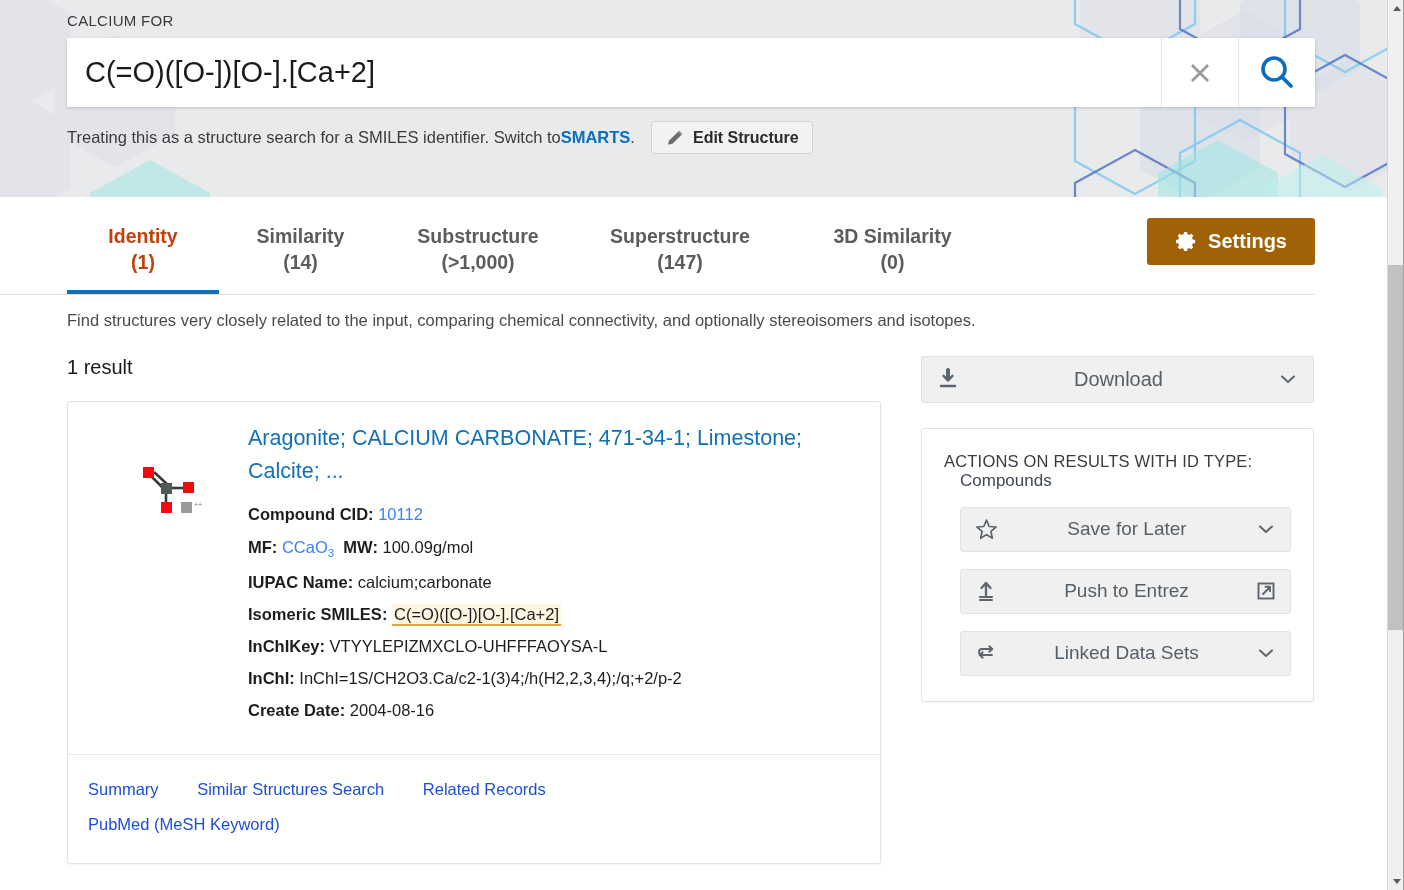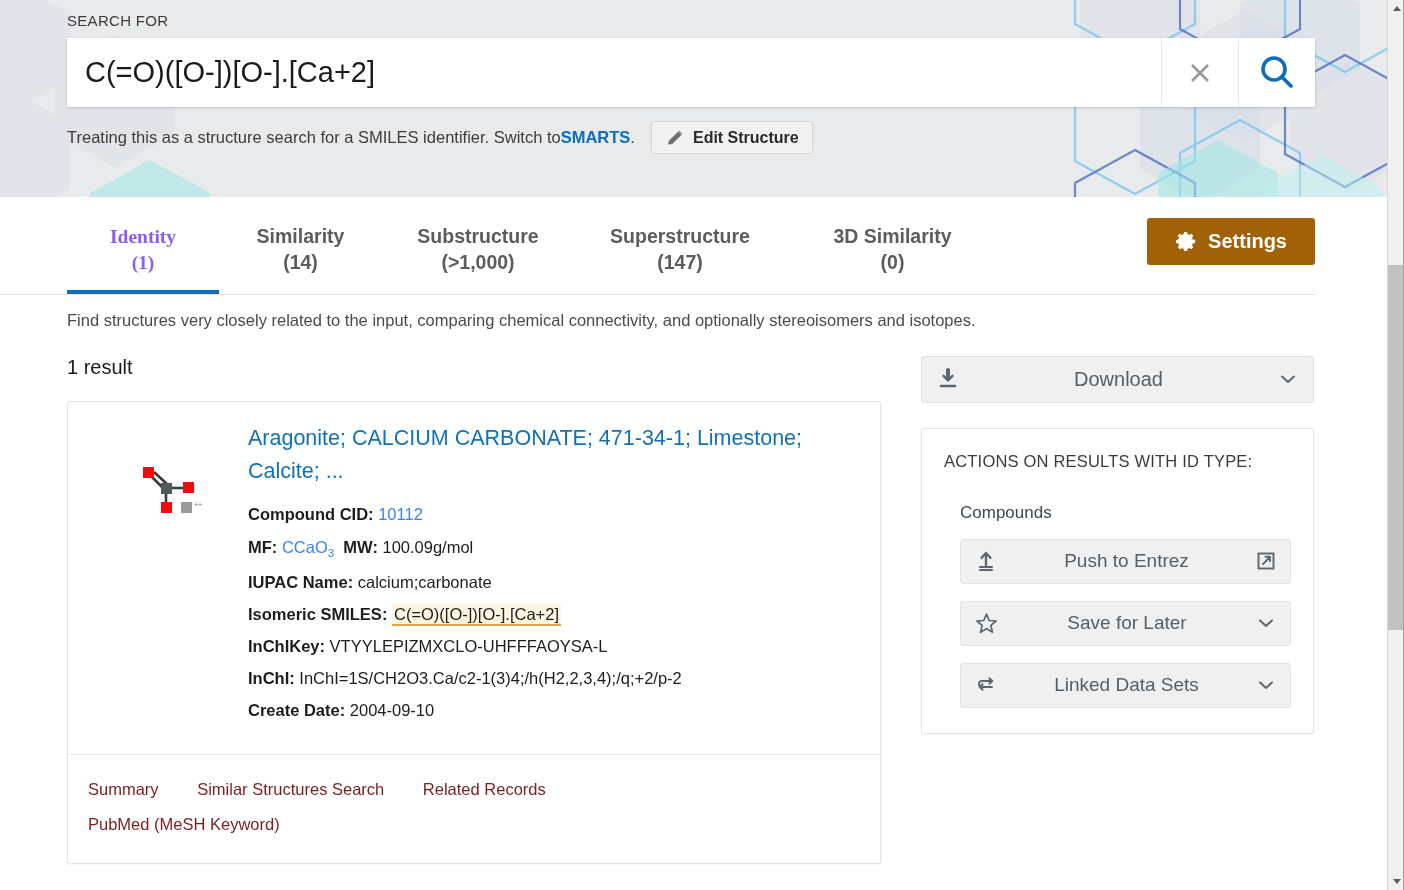--- a/index.html
+++ b/index.html
@@ -148,21 +148,21 @@
     text-align: center;
     font-size: 19.5px;
     font-weight: bold;
     color: #5c5c5c;
     line-height: 1.33;
     cursor: pointer;
     border-bottom: 4px solid transparent;
     position: relative;
   }
   .tab .cnt { display: block; }
-  .tab.active { color: #8b5cf6; border-bottom-color: #1070b8; font-family: Liberation Serif, serif; }
+  .tab.active { color: #c2410c; border-bottom-color: #1070b8; }
   .tab:nth-child(2) { width: 163px; }
   .tab:nth-child(3) { width: 192px; }
   .tab:nth-child(4) { width: 212px; }
   .tab:nth-child(5) { width: 213px; }
   .settings-btn {
     position: absolute;
     right: 0; top: 21px;
     display: inline-flex; align-items: center; gap: 10px;
     height: 47px;
     padding: 0 28px;
@@ -242,21 +242,21 @@
     padding: 1px 2px 1px 2px;
     color: #1d1d1d;
   }
   sub { font-size: 70%; }
   .card-links {
     padding: 17px 20px 22px 20px;
     font-size: 16.5px;
     line-height: 2.1;
   }
   .card-links a {
-    color: #7f1d1d;
+    color: #1d4ed8;
     text-decoration: none;
     margin-right: 34px;
     cursor: pointer;
   }
 
   
   .download-btn {
     display: flex; align-items: center;
     width: 100%;
     height: 47px;
@@ -276,21 +276,21 @@
     border: 1px solid #e3e3e3;
     border-radius: 3px;
     background: #fff;
     padding: 23px 22px 25px 22px;
     box-shadow: 0 1px 2px rgba(0,0,0,.04);
   }
   .actions-title {
     font-size: 16.5px;
     color: #3b3b3b;
     letter-spacing: .2px;
-    margin-bottom: 32px;
+    margin-bottom: 0;
   }
   .actions-sub {
     font-size: 17px;
     color: #3f4750;
     font-weight: normal;
     margin: 0 0 16px 16px;
   }
   .action-btn {
     display: flex; align-items: center;
     width: 100%;
@@ -352,21 +352,21 @@
         <g fill="#9fe5e3" opacity="0.55">
           <use href="#hx" x="1158" y="140"></use>
           <use href="#hx" x="90" y="160"></use>
         </g>
         <g fill="#b9f0ee" opacity="0.5">
           <use href="#hx" x="1262" y="155"></use>
         </g>
       </svg>
 
       <div class="search-band-inner">
-        <div class="search-label">SEARCH FOR</div>
+        <div class="search-label">CALCIUM FOR</div>
 
         <div class="search-row">
           <div class="search-input-wrap">
             <input class="search-input" type="text" value="C(=O)([O-])[O-].[Ca+2]" placeholder="Enter a chemical name, SMILES, or structure" style="">
           </div>
           <div class="search-btn clear">
             <svg width="30" height="30" viewBox="0 0 30 30">
               <line x1="7" y1="7" x2="23" y2="23" stroke="#9a9a9a" stroke-width="2.6"></line>
               <line x1="23" y1="7" x2="7" y2="23" stroke="#9a9a9a" stroke-width="2.6"></line>
             </svg>
@@ -490,21 +490,21 @@
                 <span>VTYYLEPIZMXCLO-UHFFFAOYSA-L</span>
               </div>
 
               <div class="prop">
                 <b>InChI:</b>
                 <span>InChI=1S/CH2O3.Ca/c2-1(3)4;/h(H2,2,3,4);/q;+2/p-2</span>
               </div>
 
               <div class="prop">
                 <b>Create Date:</b>
-                <span>2004-09-10</span>
+                <span>2004-08-16</span>
               </div>
             </div>
           </div>
 
           <div class="card-links">
             <a href="#">Summary</a>
             <a href="#">Similar Structures Search</a>
             <a href="#">Related Records</a>
             <br>
             <a href="#">PubMed (MeSH Keyword)</a>
@@ -526,54 +526,54 @@
           <span class="ico">
             <svg width="22" height="22" viewBox="0 0 22 22">
               <path d="M5 8.5 L11 14 L17 8.5" fill="none" stroke="#5d666e" stroke-width="2" stroke-linecap="round" stroke-linejoin="round"></path>
             </svg>
           </span>
         </div>
 
         <div class="actions-panel">
           <div class="actions-title">ACTIONS ON RESULTS WITH ID TYPE:</div>
           <div class="actions-sub">Compounds</div>
+
+          <div class="action-btn">
+            <span class="ico">
+              <svg width="25" height="25" viewBox="0 0 24 24">
+                <polygon points="12,3 14.6,9.1 21.2,9.6 16.2,13.9 17.7,20.4 12,16.9 6.3,20.4 7.8,13.9 2.8,9.6 9.4,9.1" fill="none" stroke="#5d666e" stroke-width="1.6" stroke-linejoin="round"></polygon>
+              </svg>
+            </span>
+            <span class="lbl">Save for Later</span>
+            <span class="ico">
+              <svg width="22" height="22" viewBox="0 0 22 22">
+                <path d="M5 8.5 L11 14 L17 8.5" fill="none" stroke="#5d666e" stroke-width="2" stroke-linecap="round" stroke-linejoin="round"></path>
+              </svg>
+            </span>
+          </div>
 
           <div class="action-btn">
             <span class="ico">
               <svg width="24" height="24" viewBox="0 0 24 24">
                 <path d="M12 16 V5.5 M12 4 L7.5 9 M12 4 L16.5 9" fill="none" stroke="#5d666e" stroke-width="2.3" stroke-linecap="round" stroke-linejoin="round"></path>
                 <line x1="6" y1="18" x2="18" y2="18" stroke="#5d666e" stroke-width="2.1" stroke-linecap="round"></line>
                 <line x1="6" y1="21" x2="18" y2="21" stroke="#5d666e" stroke-width="2.1" stroke-linecap="round"></line>
               </svg>
             </span>
             <span class="lbl">Push to Entrez</span>
             <span class="ico">
               <svg width="22" height="22" viewBox="0 0 22 22">
                 <rect x="3.5" y="3.5" width="15" height="15" fill="none" stroke="#5d666e" stroke-width="1.9"></rect>
                 <path d="M8 14 L15 7 M10.5 6.8 H15 V11.3" fill="none" stroke="#5d666e" stroke-width="1.9" stroke-linecap="round" stroke-linejoin="round"></path>
               </svg>
             </span>
           </div>
 
           <div class="action-btn">
             <span class="ico">
-              <svg width="25" height="25" viewBox="0 0 24 24">
-                <polygon points="12,3 14.6,9.1 21.2,9.6 16.2,13.9 17.7,20.4 12,16.9 6.3,20.4 7.8,13.9 2.8,9.6 9.4,9.1" fill="none" stroke="#5d666e" stroke-width="1.6" stroke-linejoin="round"></polygon>
-              </svg>
-            </span>
-            <span class="lbl">Save for Later</span>
-            <span class="ico">
-              <svg width="22" height="22" viewBox="0 0 22 22">
-                <path d="M5 8.5 L11 14 L17 8.5" fill="none" stroke="#5d666e" stroke-width="2" stroke-linecap="round" stroke-linejoin="round"></path>
-              </svg>
-            </span>
-          </div>
-
-          <div class="action-btn">
-            <span class="ico">
               <svg width="24" height="24" viewBox="0 0 24 24">
                 <path d="M18 8 H8 a3 3 0 0 0 0 6 h10" fill="none" stroke="#5d666e" stroke-width="1.9" stroke-linecap="round" stroke-linejoin="round"></path>
                 <path d="M15.3 5.2 L18.3 8 L15.3 10.8" fill="none" stroke="#5d666e" stroke-width="1.9" stroke-linecap="round" stroke-linejoin="round"></path>
                 <path d="M8.7 11.2 L5.7 14 L8.7 16.8" fill="none" stroke="#5d666e" stroke-width="1.9" stroke-linecap="round" stroke-linejoin="round"></path>
                 <path d="M6 14 H16 a3 3 0 0 1 0 6 H6" fill="none" stroke="#5d666e" stroke-width="0"></path>
               </svg>
             </span>
             <span class="lbl">Linked Data Sets</span>
             <span class="ico">
               <svg width="22" height="22" viewBox="0 0 22 22">

